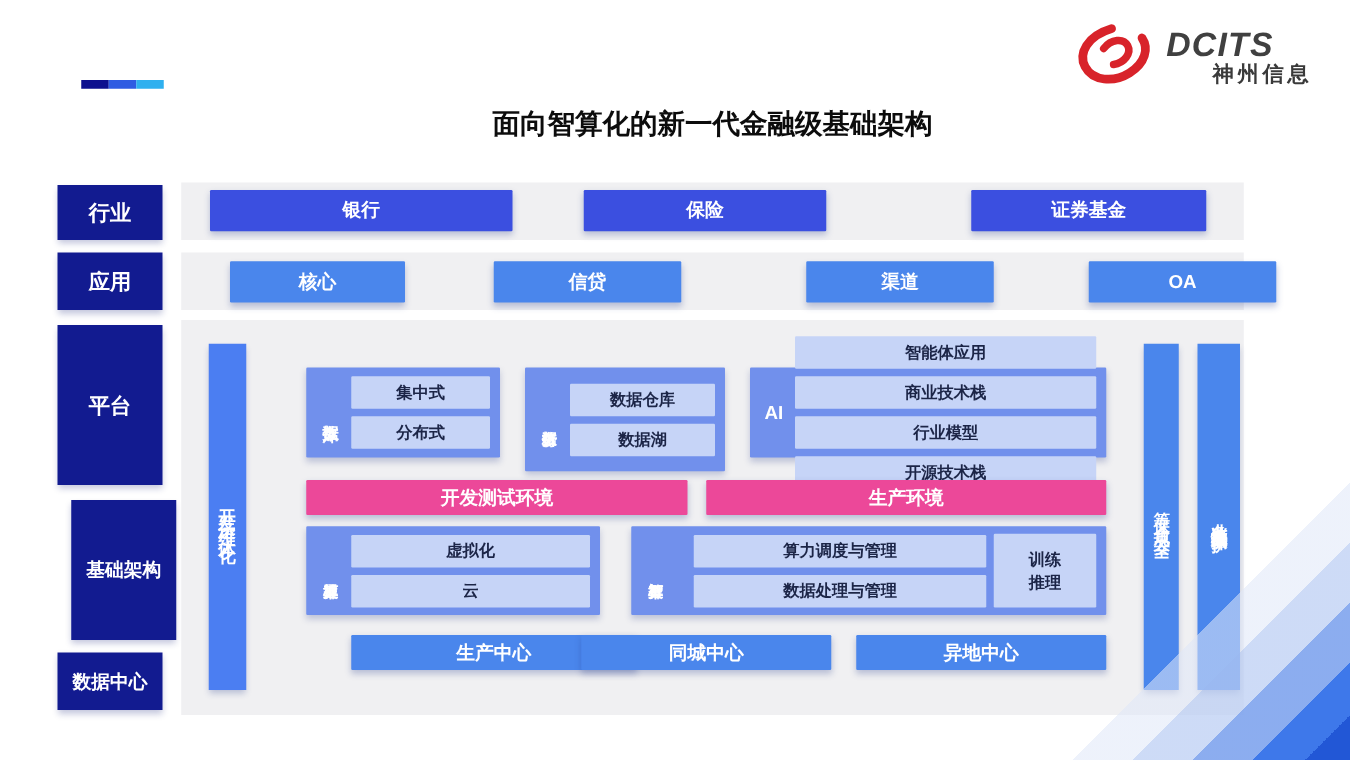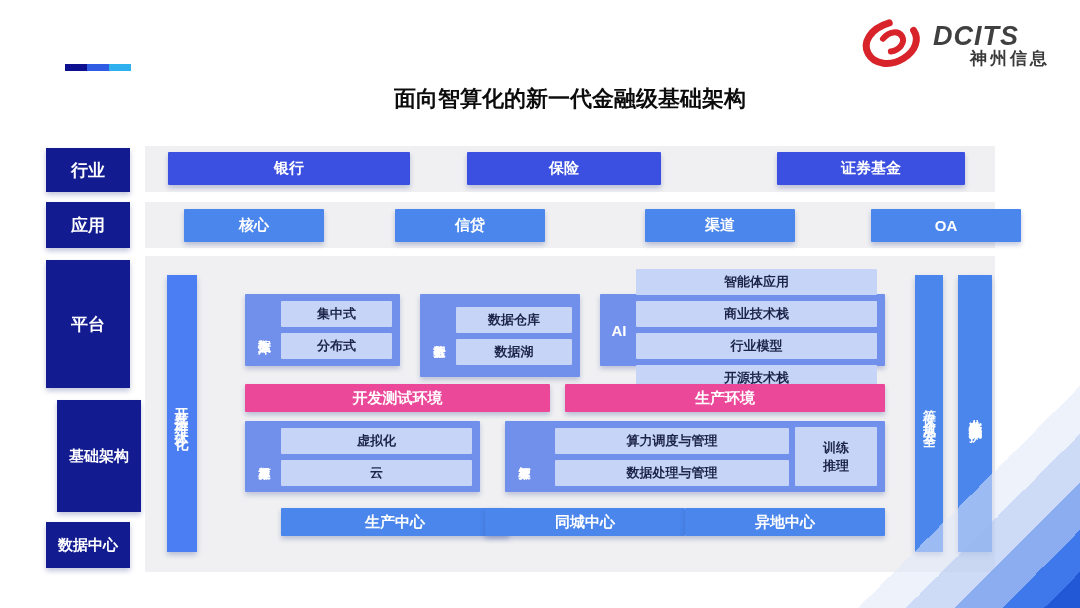--- a/index.html
+++ b/index.html
@@ -158,21 +158,21 @@
     <div class="group-label" style="font-size:12px;">智算框架</div>
     <div class="group-col" style="margin-left:14px;">
       <div class="lite">算力调度与管理</div>
       <div class="lite">数据处理与管理</div>
     </div>
     <div class="fw-side">训练
 推理</div>
   </div>
 
   <div class="abs chip center" style="left:245px;width:228px;margin-left:36px;">生产中心</div>
-  <div class="abs chip center" style="left:465px;width:200px;margin-left:20px;">同城中心</div>
+  <div class="abs chip center" style="left:465px;width:200px;">同城中心</div>
   <div class="abs chip center" style="left:685px;width:200px;">异地中心</div>
 
   <div class="abs vbar secbar" style="left:915px;top:275px;width:28px;height:277px;">等保合规安全</div>
   <div class="abs vbar contbar" style="left:958px;top:275px;width:34px;height:277px;">业务连续性及数据保护</div>
 
   <div class="abs stripes"></div>
 
 </div>
 
 </body></html>

